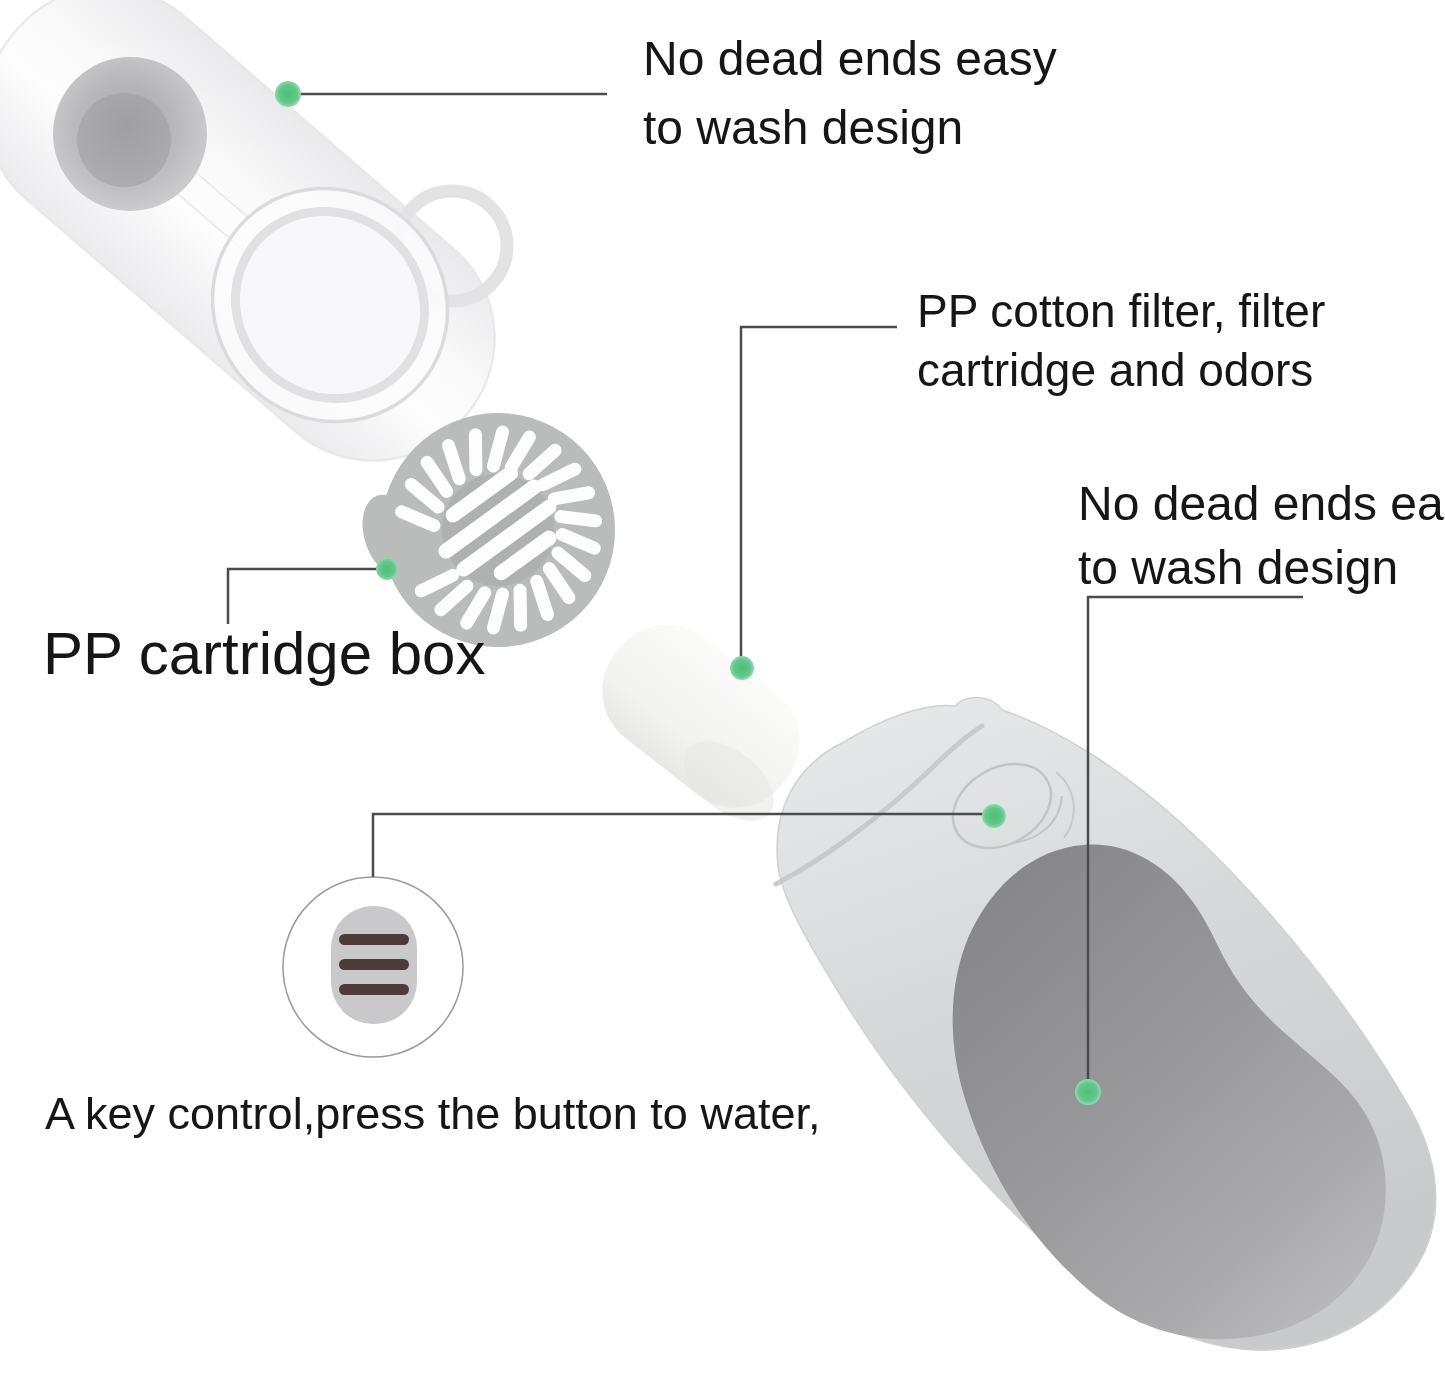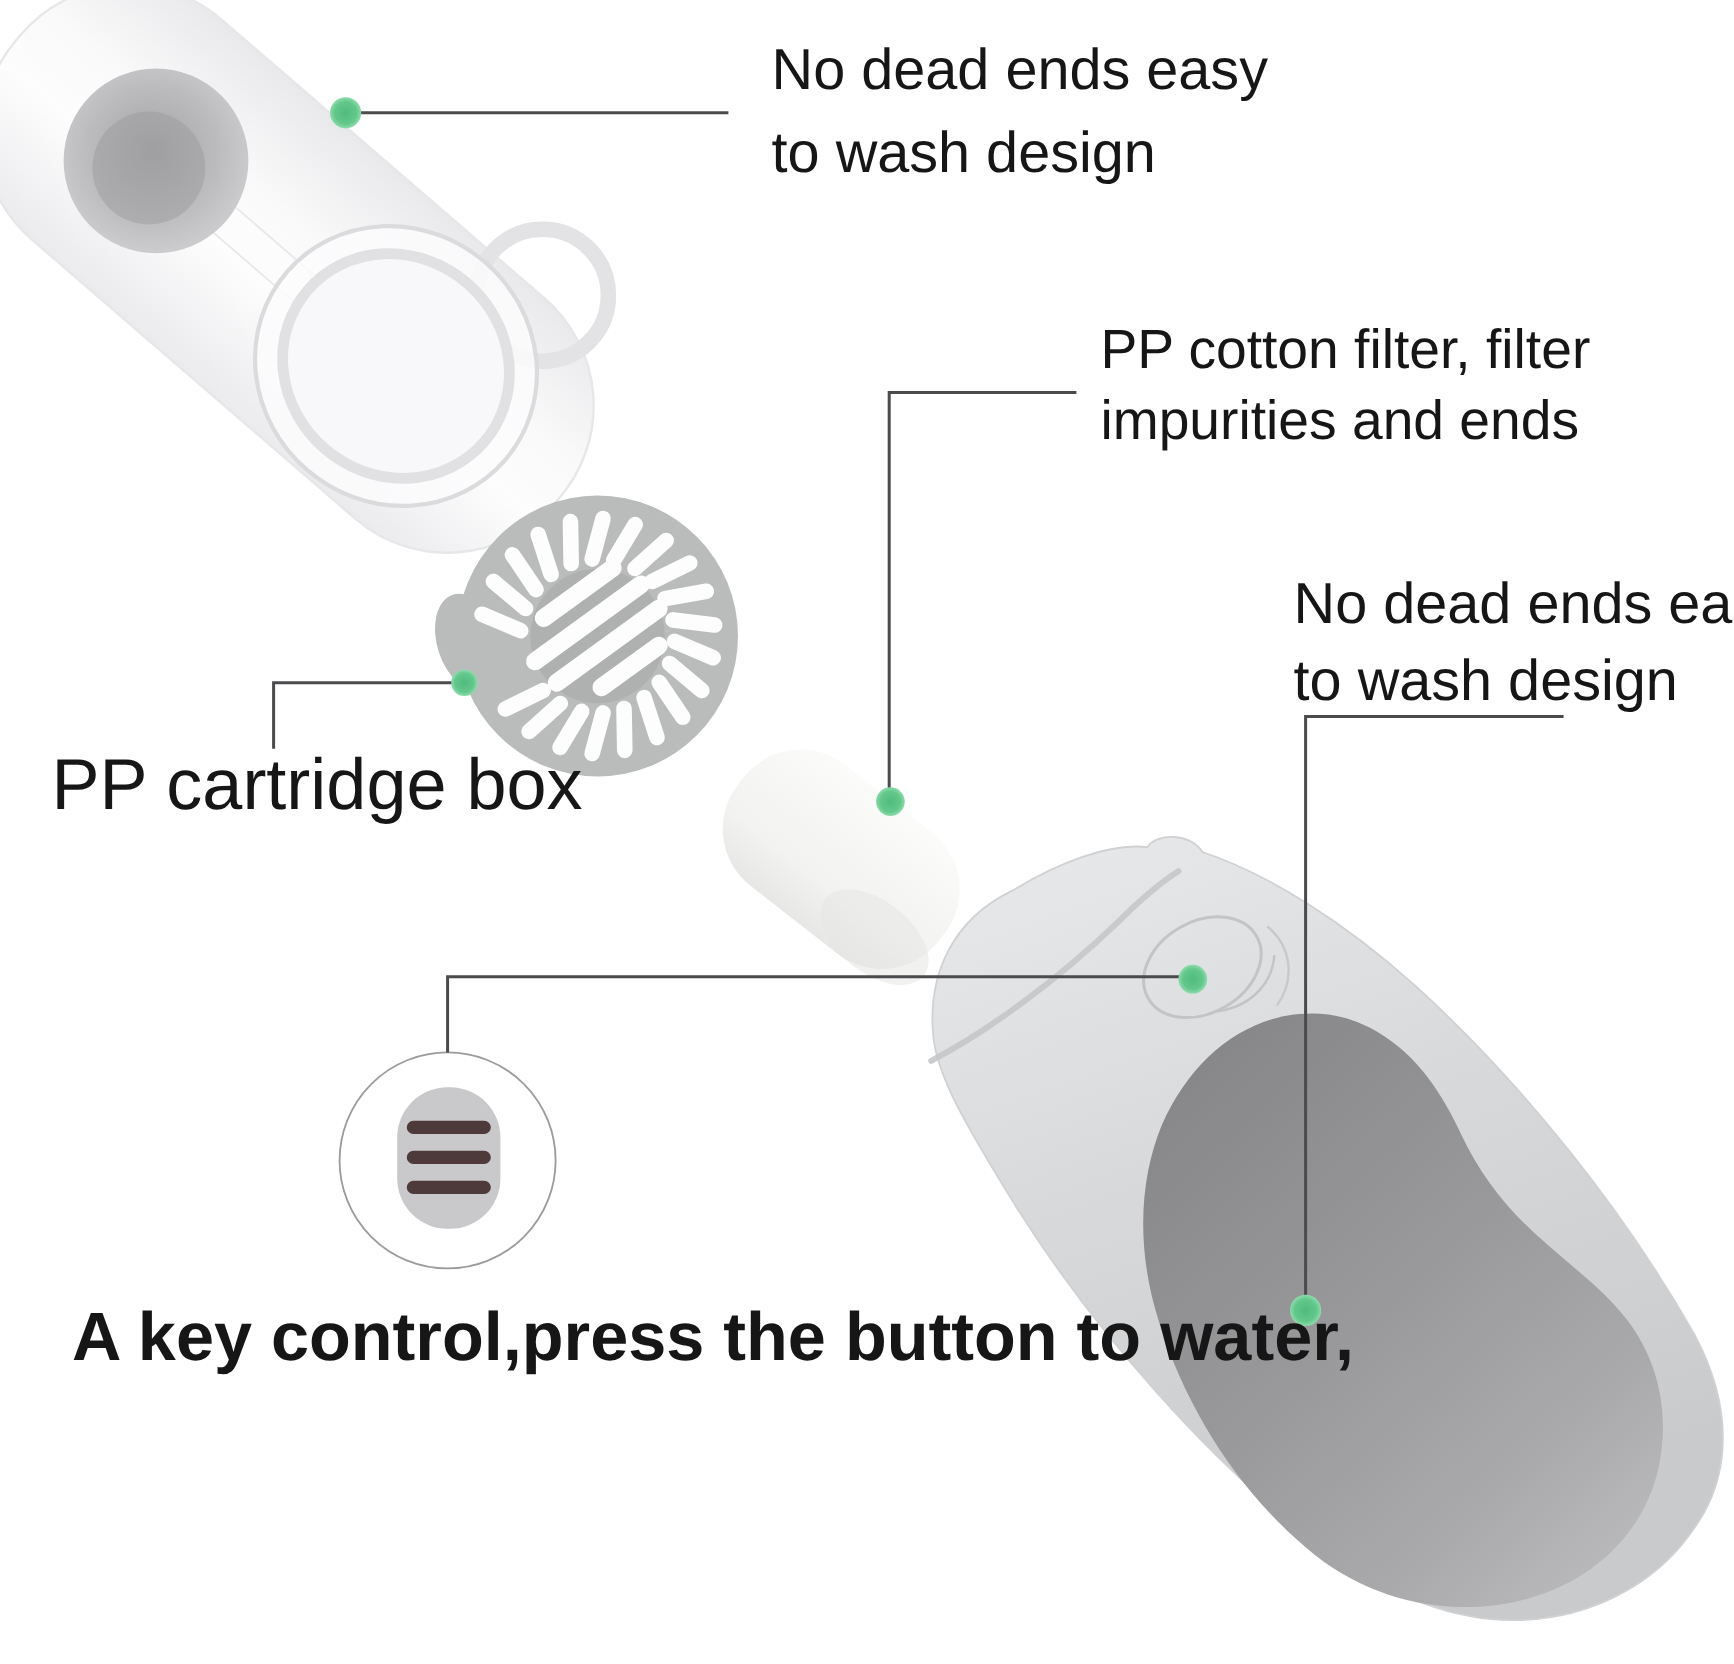--- a/index.html
+++ b/index.html
@@ -11,24 +11,24 @@
     font-family:"Liberation Sans",sans-serif;
   }
   .art{position:absolute;left:0;top:0;}
   .label{
     position:absolute;
     color:#161616;
     white-space:nowrap;
     font-family:"Liberation Sans",sans-serif;
   }
   .lbl-top    {left:643px;  top:24px;   font-size:48px; line-height:69px;}
-  .lbl-filter {left:917px;  top:262px;  font-size:46px; line-height:59px;}
+  .lbl-filter {left:917px;  top:282px;  font-size:46px; line-height:59px;}
   .lbl-right  {left:1078px; top:472px;  font-size:48px; line-height:64px;}
   .lbl-cart   {left:43px;   top:628px;  font-size:60px; line-height:52px;}
-  .lbl-key    {left:60px;   top:1078px; font-size:57px; line-height:72px;font-weight:bold;}
+  .lbl-key    {left:45px;   top:1078px; font-size:45px; line-height:72px;}
 </style>
 </head>
 <body>
 
 <div class="canvas">
 
   <svg class="art" width="1445" height="1387" viewBox="0 0 1445 1387">
     <defs>
       <linearGradient id="gBottle" x1="0" y1="0" x2="0" y2="1">
         <stop offset="0" stop-color="#e9e9eb"></stop>
@@ -180,21 +180,21 @@
     </g>
   </svg>
 
   <div class="label lbl-top">
     <div>No dead ends easy</div>
     <div>to wash design</div>
   </div>
 
   <div class="label lbl-filter">
     <div>PP cotton filter, filter</div>
-    <div>impurities and ends</div>
+    <div>cartridge and odors</div>
   </div>
 
   <div class="label lbl-right">
     <div>No dead ends easy</div>
     <div>to wash design</div>
   </div>
 
   <div class="label lbl-cart">
     <div>PP cartridge box</div>
   </div>

